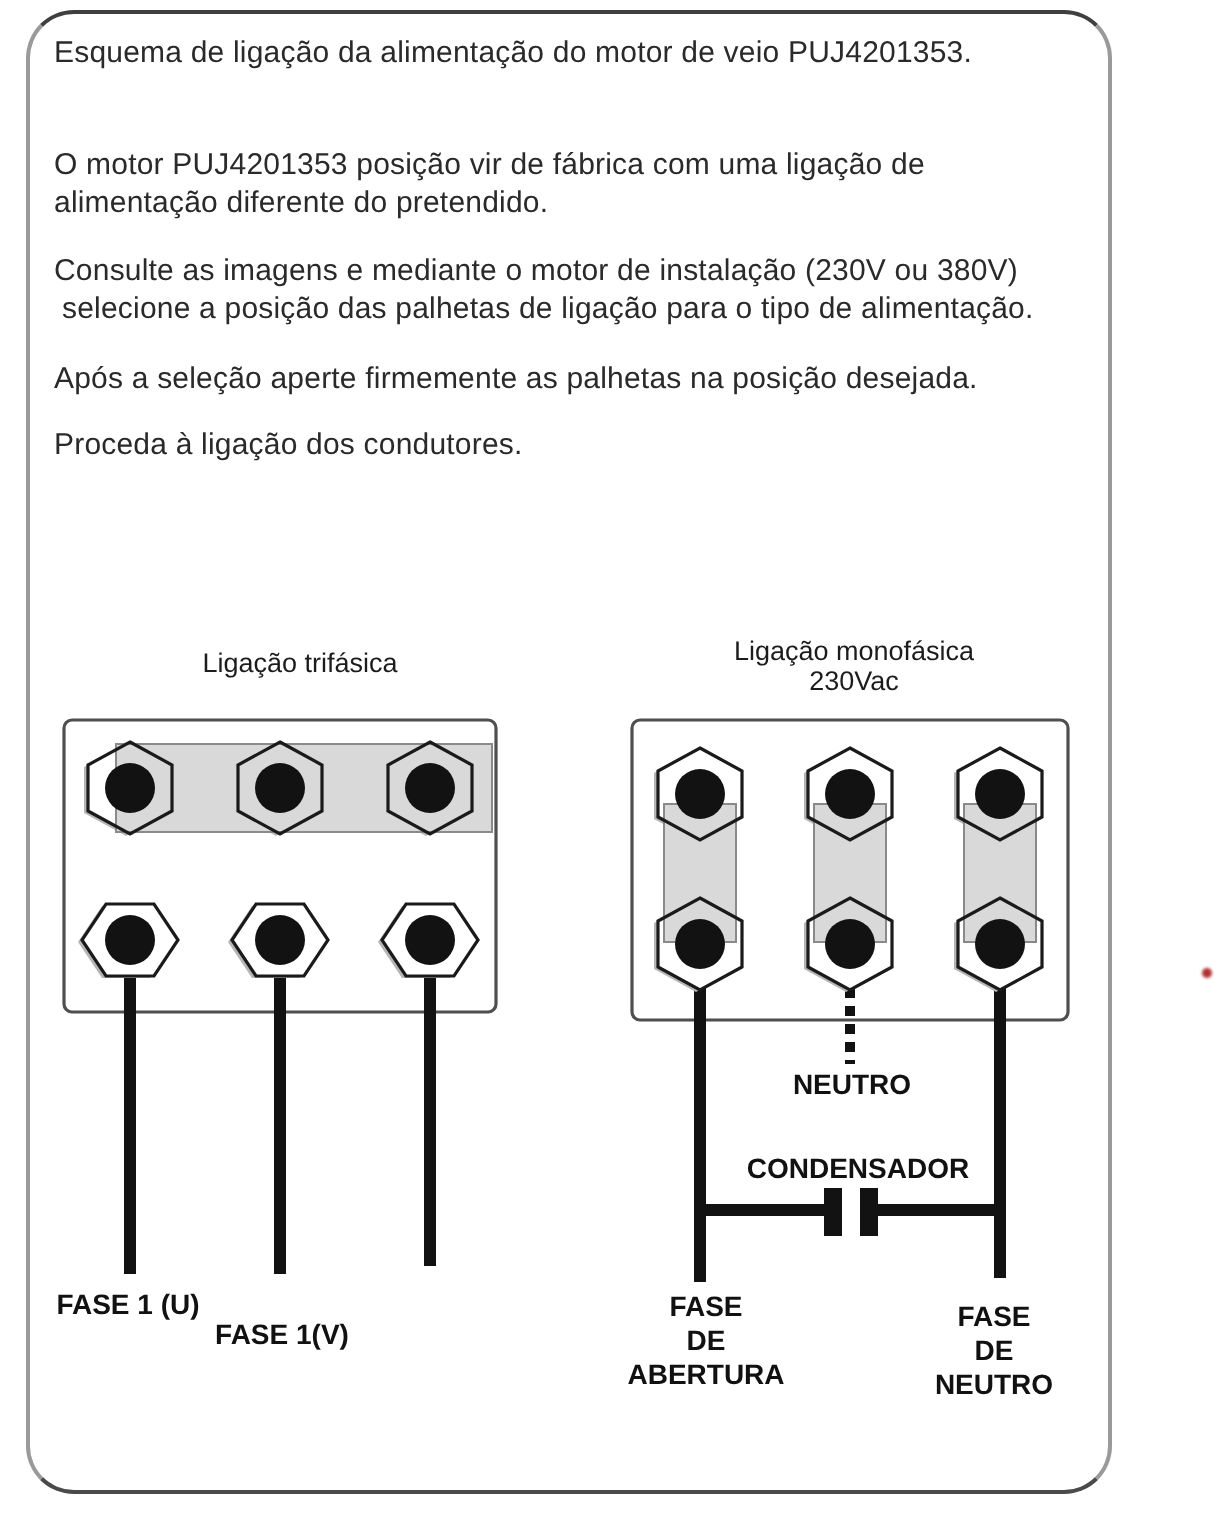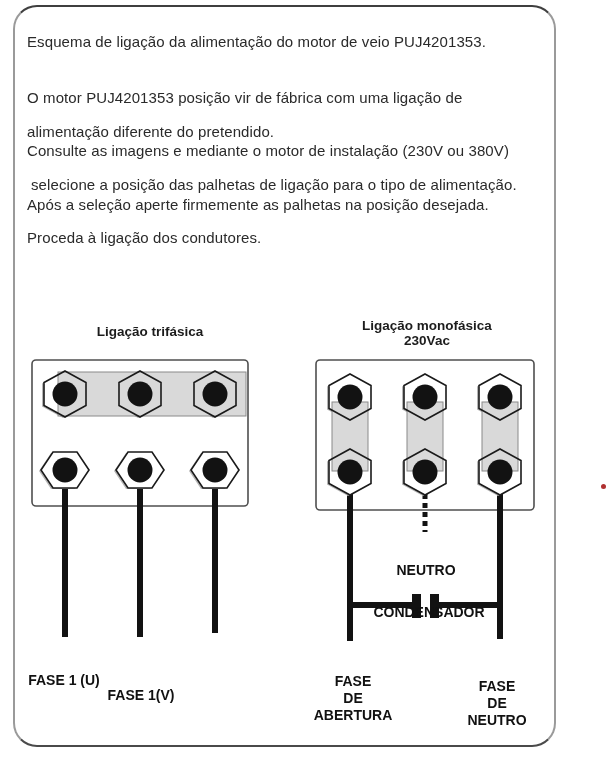--- a/index.html
+++ b/index.html
@@ -6,27 +6,27 @@
   #page{
     position:relative;width:608px;height:758px;background:#ffffff;overflow:hidden;
     font-family:"Liberation Sans","DejaVu Sans",sans-serif;color:#2a2a2a;
   }
   #sheet-border{
     position:absolute;left:13px;top:5px;width:543px;height:742px;
     box-sizing:border-box;border:2px solid;border-color:#3f3f3f #9a9a9a #4a4a4a #9a9a9a;
     border-radius:24px;background:transparent;
   }
   .para{position:absolute;left:27px;width:515px;font-size:15px;line-height:19px;letter-spacing:0.1px;}
-  .para .line{white-space:nowrap;margin-top:15px;}
+  .para .line{white-space:nowrap;}
   .indent{padding-left:4px;}
   .diagram-title{
-    position:absolute;text-align:center;font-weight:bold;font-size:13.5px;line-height:15px;color:#1c1c1c;
+    position:absolute;text-align:center;font-weight:normal;font-size:13.5px;line-height:15px;color:#1c1c1c;
   }
   .wire-label{
-    position:absolute;text-align:center;font-weight:bold;font-size:14px;line-height:17px;color:#111;white-space:nowrap;margin-top:28px;
+    position:absolute;text-align:center;font-weight:bold;font-size:14px;line-height:17px;color:#111;white-space:nowrap;
   }
   svg{position:absolute;left:0;top:300px;}
   .hex-fill{fill:#ffffff;stroke:none;}
   .hex-line{fill:none;stroke:#1a1a1a;stroke-width:1.6;}
   .hex-shadow{filter:drop-shadow(-1.5px 1.5px 0 #b5b5b5);}
   .blockrect{fill:#ffffff;stroke:#4f4f4f;stroke-width:1.6;}
   #red-dot{
     position:absolute;left:601px;top:484px;width:5px;height:5px;border-radius:50%;
     filter:blur(0.7px);
   }

